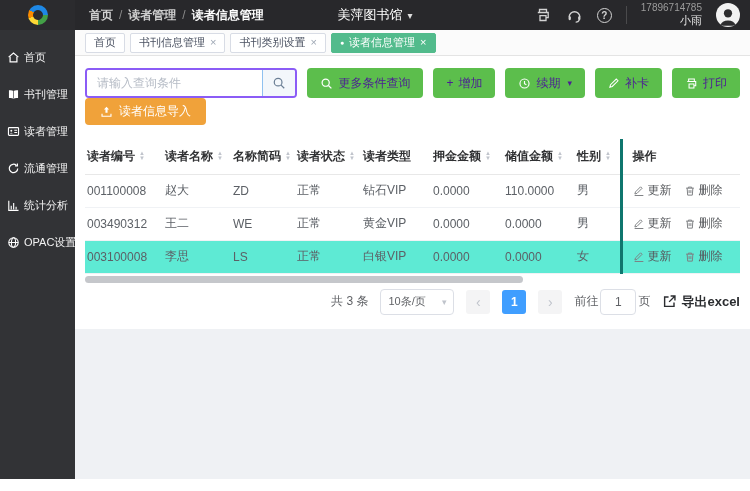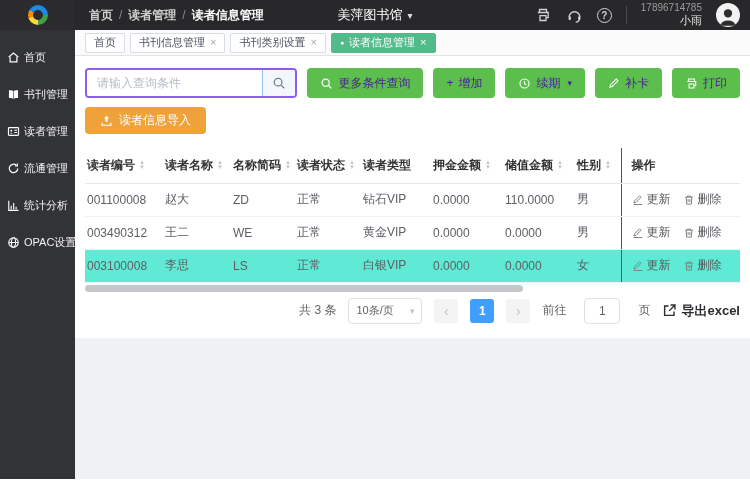--- a/index.html
+++ b/index.html
@@ -48,44 +48,44 @@
   
   .card { background:#fff; padding:12px 10px 14px 10px; }
 
   .toolbar { display:flex; align-items:center; gap:10px; }
   .search-group { display:flex; width:245px; height:30px; border:2px solid #8b5cf6; border-radius:4px; overflow:hidden; background:#fff; }
   .search-input { flex:1; border:0; outline:none; padding:0 10px; font-size:12px; color:#333; font-family:inherit; }
   .search-input::placeholder { color:#b6bcc6; }
   .search-append { width:36px; border-left:1px solid #8fc1f0; background:#f3f7fb; display:flex; align-items:center; justify-content:center; color:#6b7f95; cursor:pointer; }
   .btn-green { height:30px; display:flex; align-items:center; gap:5px; padding:0 13px; background:#5cbe4c; color:#4c1d95; border:none; border-radius:4px; font-size:12px; font-family:inherit; cursor:pointer; white-space:nowrap; }
   .btn-green .caret { font-size:9px; margin-left:2px; }
-  .import-row { margin-top:9px; }
+  .import-row { }
   .btn-orange { height:27px; display:inline-flex; align-items:center; gap:6px; padding:0 15px; background:#f0a23a; color:#fff; border:none; border-radius:4px; font-size:12px; font-family:inherit; cursor:pointer; }
 
   
   .grid { margin-top:14px; width:100%; border-collapse:collapse; table-layout:fixed; }
   .grid th { height:35px; font-size:12px; color:#303133; font-weight:bold; text-align:left; border-bottom:1px solid #e8e8e8; padding:0 4px 0 2px; white-space:nowrap; }
   .grid td { height:33px; font-size:12px; color:#5c6066; text-align:left; border-bottom:1px solid #f0f2f5; padding:0 4px 0 2px; white-space:nowrap; }
   .th-inner { display:flex; align-items:center; gap:4px; }
   .sort { display:flex; flex-direction:column; line-height:5px; font-size:6px; color:#c0c4cc; }
-  .col-op { border-left:1px solid #0f766e; padding-left:10px !important; }
+  .col-op { border-left:3px solid #0f766e; padding-left:10px !important; }
   tr.selected td { background:#5eead4; }
   .op-links { display:flex; align-items:center; gap:12px; }
   .op-link { display:flex; align-items:center; gap:3px; color:#56585c; cursor:pointer; }
   .op-link svg { color:#7d7f83; }
 
   .hscrollbar { margin-top:2px; width:438px; height:7px; background:#c5c7cb; border-radius:4px; cursor:pointer; }
 
   
   .pager { margin-top:6px; display:flex; align-items:center; justify-content:flex-end; gap:12px; font-size:12px; color:#606266; }
   .page-size { width:74px; height:26px; border:1px solid #dcdfe6; border-radius:4px; display:flex; align-items:center; justify-content:space-between; padding:0 7px; font-size:11px; color:#606266; cursor:pointer; background:#fff; }
   .page-size .caret { color:#c0c4cc; font-size:9px; }
   .pg-btn { width:24px; height:24px; border-radius:3px; background:#f4f4f5; color:#c0c4cc; display:flex; align-items:center; justify-content:center; font-size:14px; cursor:pointer; border:none; }
   .pg-num { width:24px; height:24px; border-radius:3px; background:#409eff; color:#fff; display:flex; align-items:center; justify-content:center; font-size:12px; font-weight:bold; cursor:pointer; }
-  .goto-wrap { display:flex; align-items:center; gap:18px; }
+  .goto-wrap { display:flex; align-items:center; gap:2px; }
   .goto-input { width:36px; height:26px; border:1px solid #dcdfe6; border-radius:4px; text-align:center; font-size:12px; color:#606266; outline:none; font-family:inherit; }
   .export-link { display:flex; align-items:center; gap:4px; color:#2b2d30; font-size:13px; font-weight:bold; cursor:pointer; }
 
   .filler { flex:1; background:#eff1f4; }
 </style>
 </head>
 <body>
 
 <div class="app">
 

